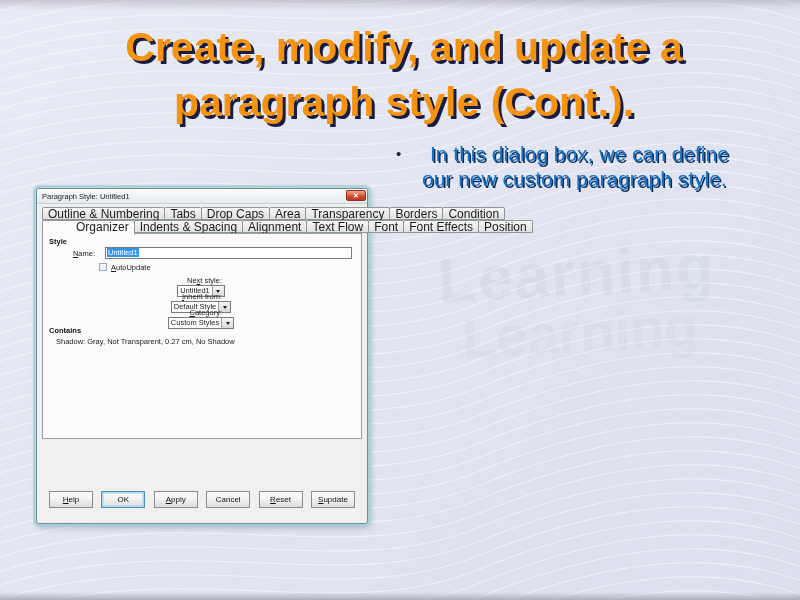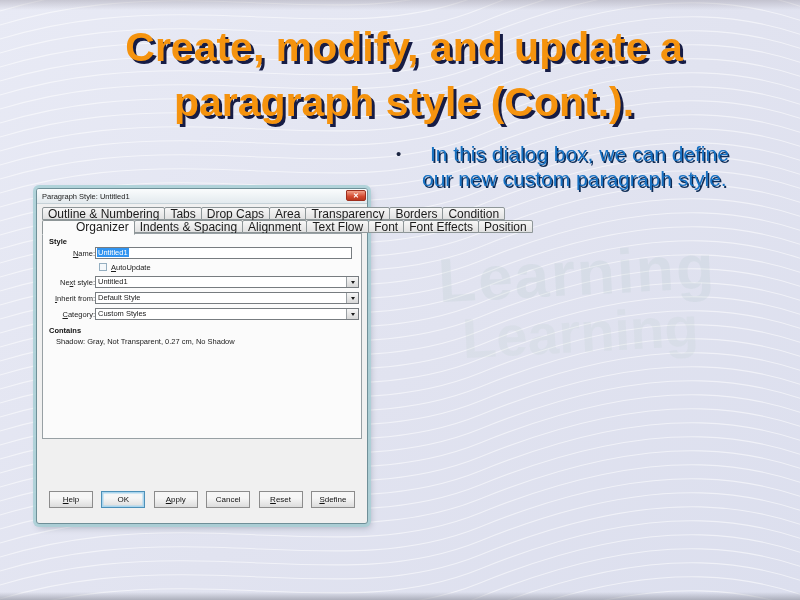--- a/index.html
+++ b/index.html
@@ -58,30 +58,30 @@
 
   .tabpage{position:absolute;left:5px;right:5px;top:30px;height:206px;
            background:#fbfbfb;border:1px solid #98a0a4;box-sizing:border-box;z-index:2;}
   .sec-head{position:absolute;left:6px;font-weight:bold;font-size:7.5px;color:#111;}
   .sec-style{top:3px;}
   .sec-contains{top:92px;}
   .contains-text{position:absolute;left:13px;top:103px;font-size:7.5px;color:#222;}
 
   .frow{position:absolute;left:0;right:0;display:flex;align-items:center;height:12px;}
   .row-name{top:13px;padding-right:9px;}
-  .flabel{width:52px;text-align:right;margin-right:0;font-size:7.5px;flex:none;color:#1c1c1c;}
+  .flabel{width:52px;text-align:right;margin-right:10px;font-size:7.5px;flex:none;color:#1c1c1c;}
   .tfield{flex:1;height:12px;background:#fff;border:1px solid #777c80;box-sizing:border-box;
           font-size:7.5px;line-height:10px;padding:0 1px;}
   .sel-text{background:#3194f0;color:#fff;padding:0 1px;}
   .row-auto{top:28px;left:56px;right:0;position:absolute;display:flex;align-items:center;height:10px;}
   .checkbox{width:8px;height:8px;background:#f4f8fb;border:1px solid #94aec0;box-sizing:border-box;
             margin-right:4px;cursor:pointer;}
   .cb-label{font-size:7.5px;}
   .dd-rows{position:absolute;left:0;right:0;top:42px;}
-  .fieldrow{display:flex;align-items:center;height:12px;margin-bottom:4px;padding-right:2px;}
+  .fieldrow{display:flex;align-items:center;height:12px;margin-bottom:4px;padding-right:2px;flex-direction:column;}
   .dd{flex:1;height:12px;background:#fff;border:1px solid #777c80;box-sizing:border-box;
       display:flex;align-items:stretch;cursor:pointer;}
   .ddval{flex:1;font-size:7.5px;line-height:10px;padding:0 2px;}
   .ddbtn{width:11px;flex:none;background:linear-gradient(#f6f6f6,#d8d8d8);
          border-left:1px solid #9aa0a4;display:flex;align-items:center;justify-content:center;}
   .ddarrow{width:0;height:0;border-left:2.5px solid transparent;border-right:2.5px solid transparent;
            border-top:3.5px solid #1a1a1a;}
 
   .btnrow{position:absolute;left:12px;right:12px;top:243px;height:17px;
           display:flex;justify-content:space-between;}
@@ -269,19 +269,19 @@
           <button class="dlgbtn"><span></span><u>H</u><span>elp</span></button>
 
           <button class="dlgbtn default"><span>OK</span><u></u><span></span></button>
 
           <button class="dlgbtn"><span></span><u>A</u><span>pply</span></button>
 
           <button class="dlgbtn"><span>Cancel</span><u></u><span></span></button>
 
           <button class="dlgbtn"><span></span><u>R</u><span>eset</span></button>
 
-          <button class="dlgbtn"><span></span><u>S</u><span>define</span></button>
+          <button class="dlgbtn"><span></span><u>S</u><span>update</span></button>
         </div>
 
     </div>
   </div>
 
 </div>
 
 </body></html>

